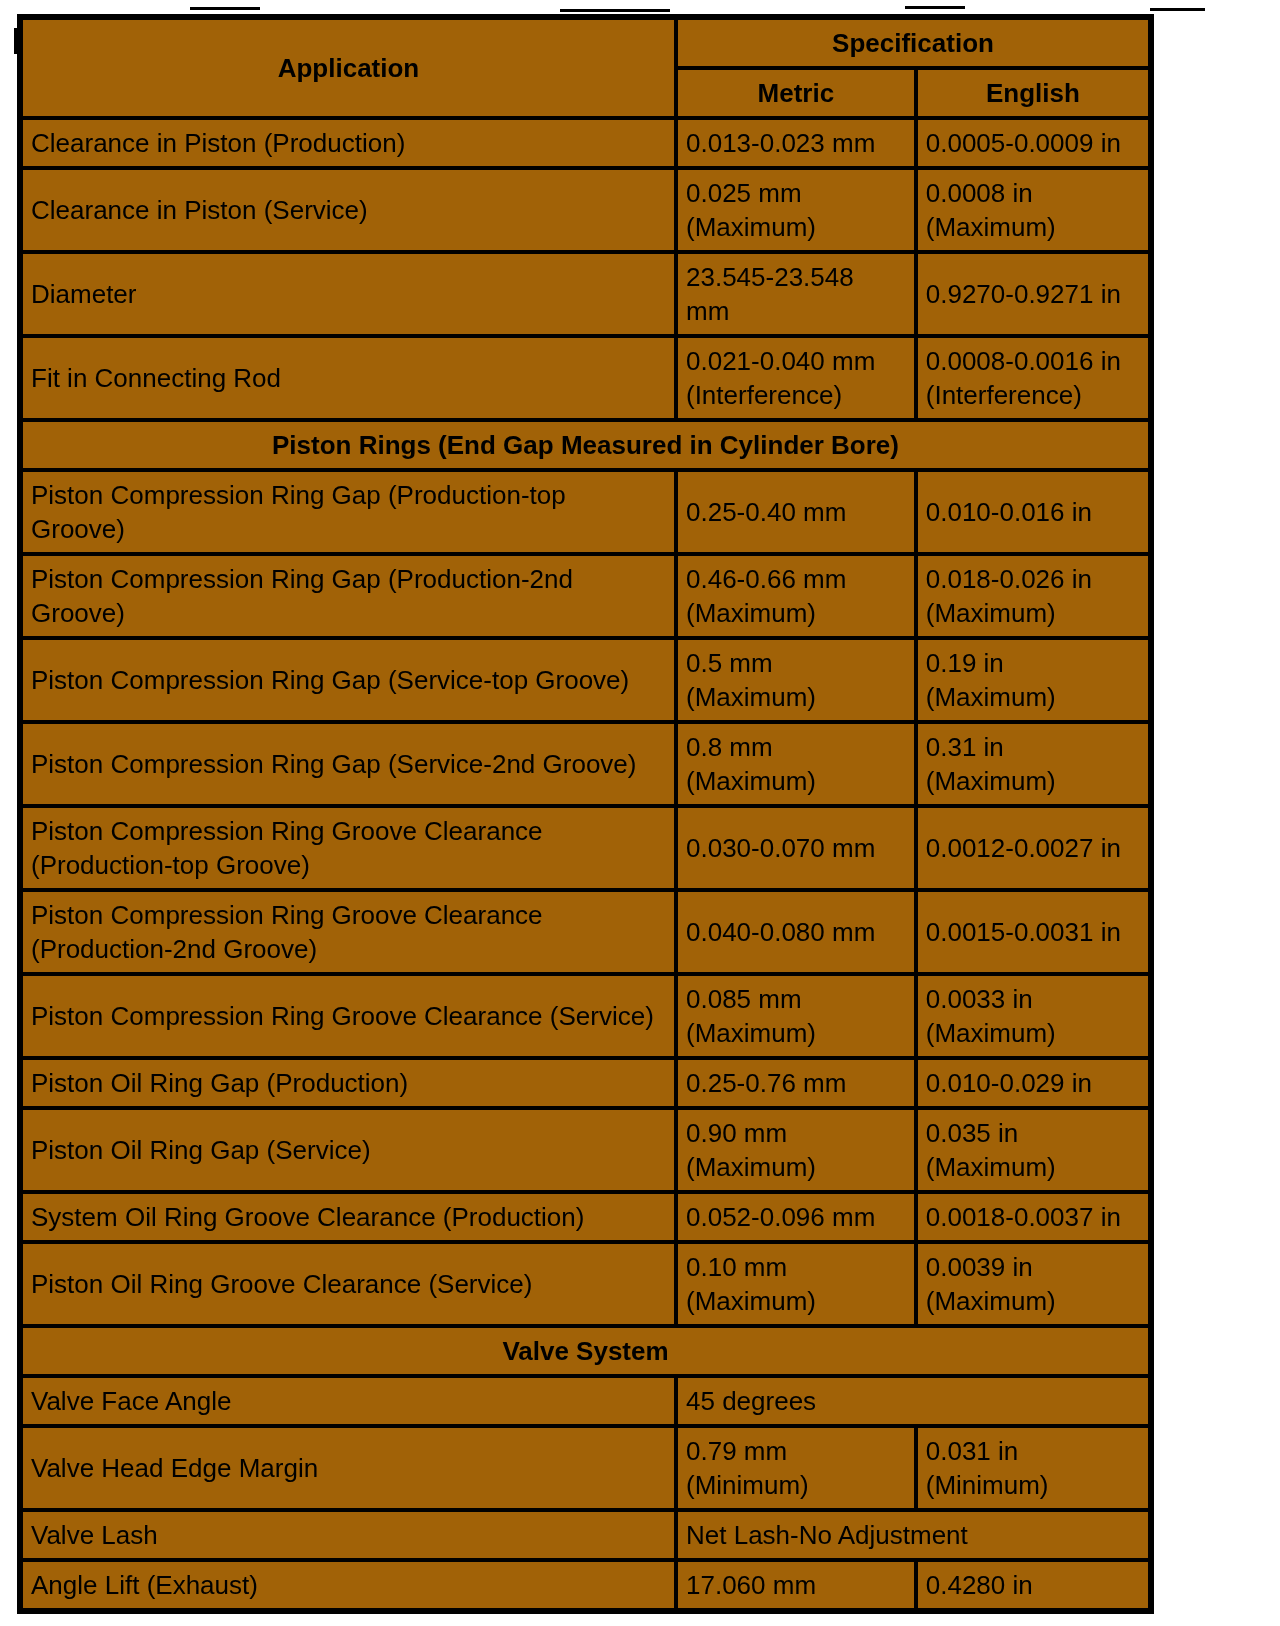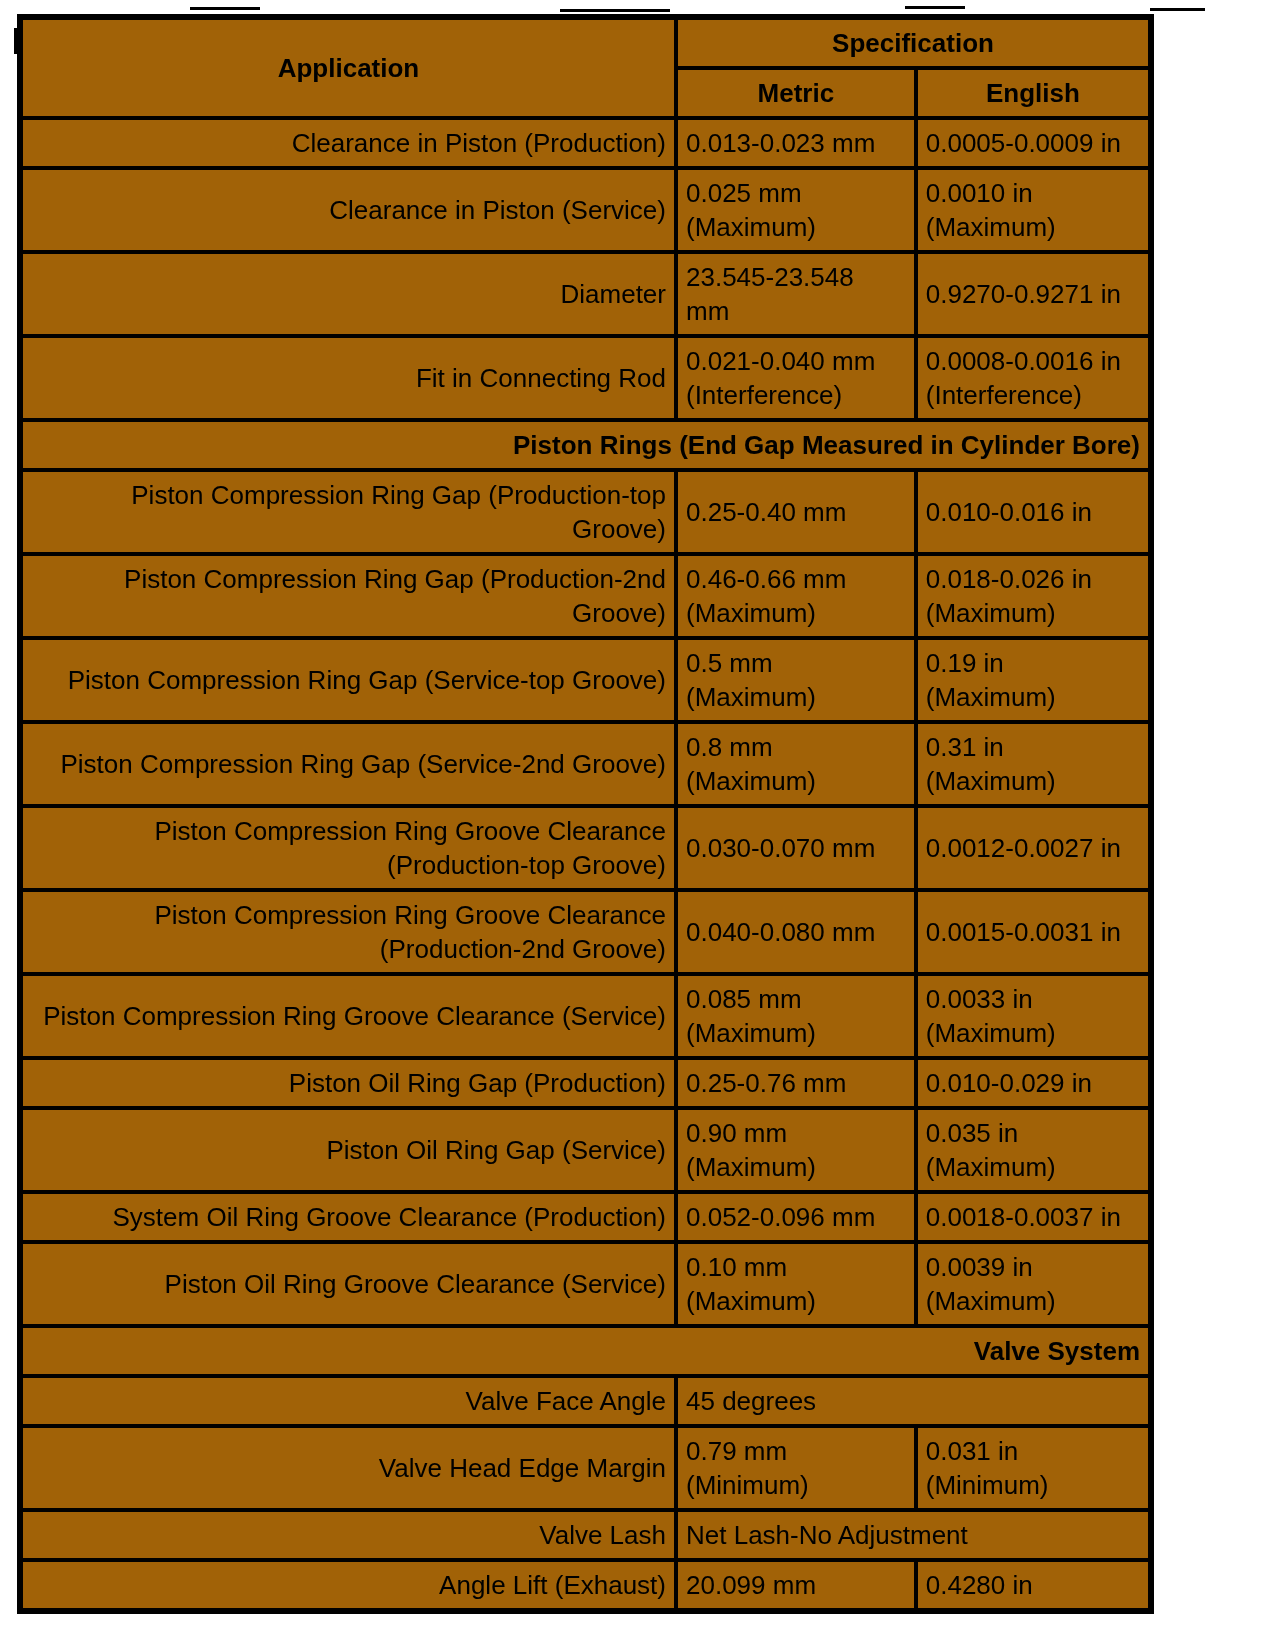--- a/index.html
+++ b/index.html
@@ -51,29 +51,29 @@
   thead th {
     font-weight: bold;
     font-size: 27px;
     text-align: center;
   }
   th.application-header {
     vertical-align: bottom;
     padding-bottom: 16px;
   }
   td.app-cell {
-    text-align: right;
+    text-align: left;
     padding-left: 13px;
     white-space: pre-line;
   }
   td.value-cell {
     white-space: pre-line;
   }
   td.section-cell {
-    text-align: right;
+    text-align: center;
     font-weight: bold;
     font-size: 27px;
   }
 </style>
 </head>
 <body>
 
 <div class="page">
 
   <div class="noise n1"></div>
@@ -102,21 +102,21 @@
 
     <tr>
           <td class="app-cell">Clearance in Piston (Production)</td>
           <td class="value-cell">0.013-0.023 mm</td>
           <td class="value-cell">0.0005-0.0009 in</td>
         </tr>
         <tr>
           <td class="app-cell">Clearance in Piston (Service)</td>
           <td class="value-cell">0.025 mm
 (Maximum)</td>
-          <td class="value-cell">0.0010 in
+          <td class="value-cell">0.0008 in
 (Maximum)</td>
         </tr>
         <tr>
           <td class="app-cell">Diameter</td>
           <td class="value-cell">23.545-23.548
 mm</td>
           <td class="value-cell">0.9270-0.9271 in</td>
         </tr>
         <tr>
           <td class="app-cell">Fit in Connecting Rod</td>
@@ -212,19 +212,19 @@
 (Minimum)</td>
           <td class="value-cell">0.031 in
 (Minimum)</td>
         </tr>
         <tr>
           <td class="app-cell">Valve Lash</td>
           <td class="value-cell" colspan="2">Net Lash-No Adjustment</td>
         </tr>
         <tr>
           <td class="app-cell">Angle Lift (Exhaust)</td>
-          <td class="value-cell">20.099 mm</td>
+          <td class="value-cell">17.060 mm</td>
           <td class="value-cell">0.4280 in</td>
         </tr>
       </tbody>
   </table>
 
 </div>
 
 </body></html>

